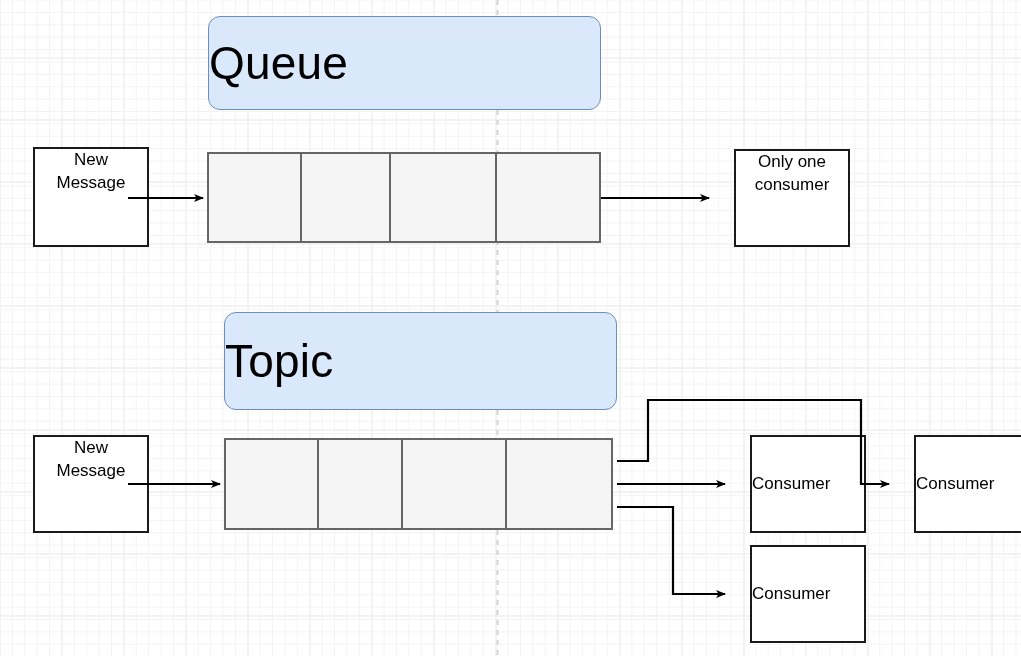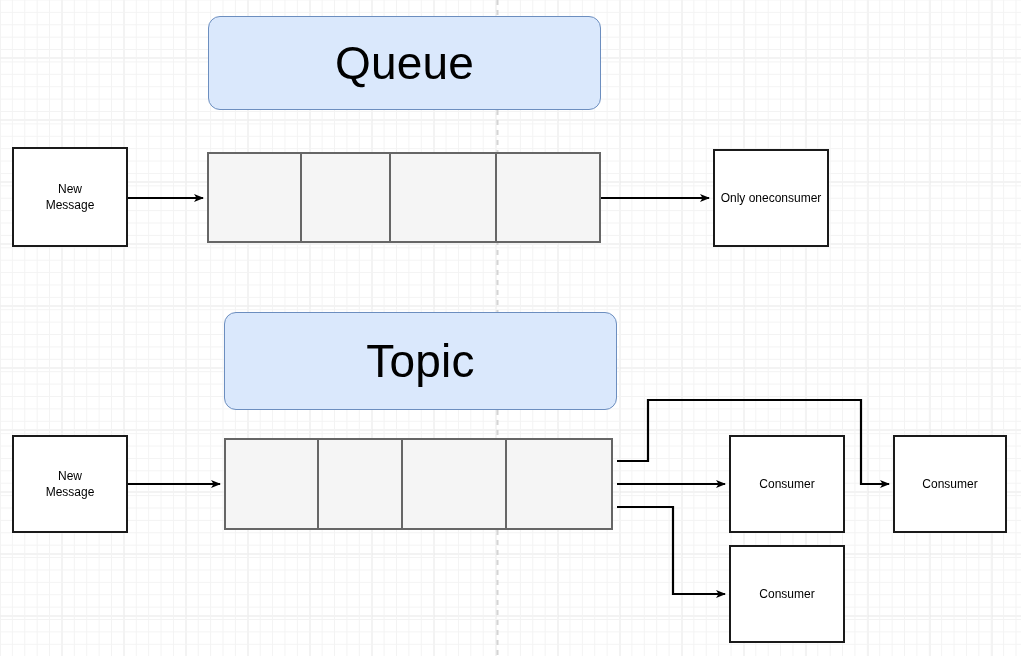--- a/index.html
+++ b/index.html
@@ -43,38 +43,38 @@
     top: 0;
     width: 1021px;
     height: 656px;
     pointer-events: none;
   }
   .node {
     position: absolute;
     box-sizing: border-box;
     display: flex;
     align-items: center;
-    justify-content: center;
     text-align: center;
     color: #000000;
   }
   .rounded-header {
     background: #dae8fc;
     border: 1px solid #6c8ebf;
     border-radius: 12px;
     font-size: 46px;
     line-height: 1.1;
     letter-spacing: 0.2px;
     font-weight: 400;
   }
   .white-box {
     background: #ffffff;
     border: 2px solid #1a1a1a;
-    font-size: 12px;
+    font-size: 17px;
     line-height: 1.35;
+    margin-left: 21px;
   }
   .queue-strip {
     position: absolute;
     box-sizing: border-box;
     display: flex;
   }
   .cell {
     box-sizing: border-box;
     background: #f5f5f5;
     border: 2px solid #666666;
@@ -100,21 +100,21 @@
     <span>Message</span>
   </div>
 
   <div class="queue-strip" style="left:207px; top:152px; width:394px; height:91px;">
     <div class="cell" style="width:95px;"></div>
     <div class="cell" style="width:91px;"></div>
     <div class="cell" style="width:108px;"></div>
     <div class="cell" style="width:106px;"></div>
   </div>
 
-  <div class="node white-box" style="left:713px; top:149px; width:116px; height:98px; flex-direction:row;">
+  <div class="node white-box" style="left:713px; top:149px; width:116px; height:98px; flex-direction:column;">
     <span>Only one</span>
     <span>consumer</span>
   </div>
 
   <div class="node rounded-header" style="left:224px; top:312px; width:393px; height:98px;">
     <span>Topic</span>
   </div>
 
   <div class="node white-box" style="left:12px; top:435px; width:116px; height:98px; flex-direction:column;">
     <span>New</span>

